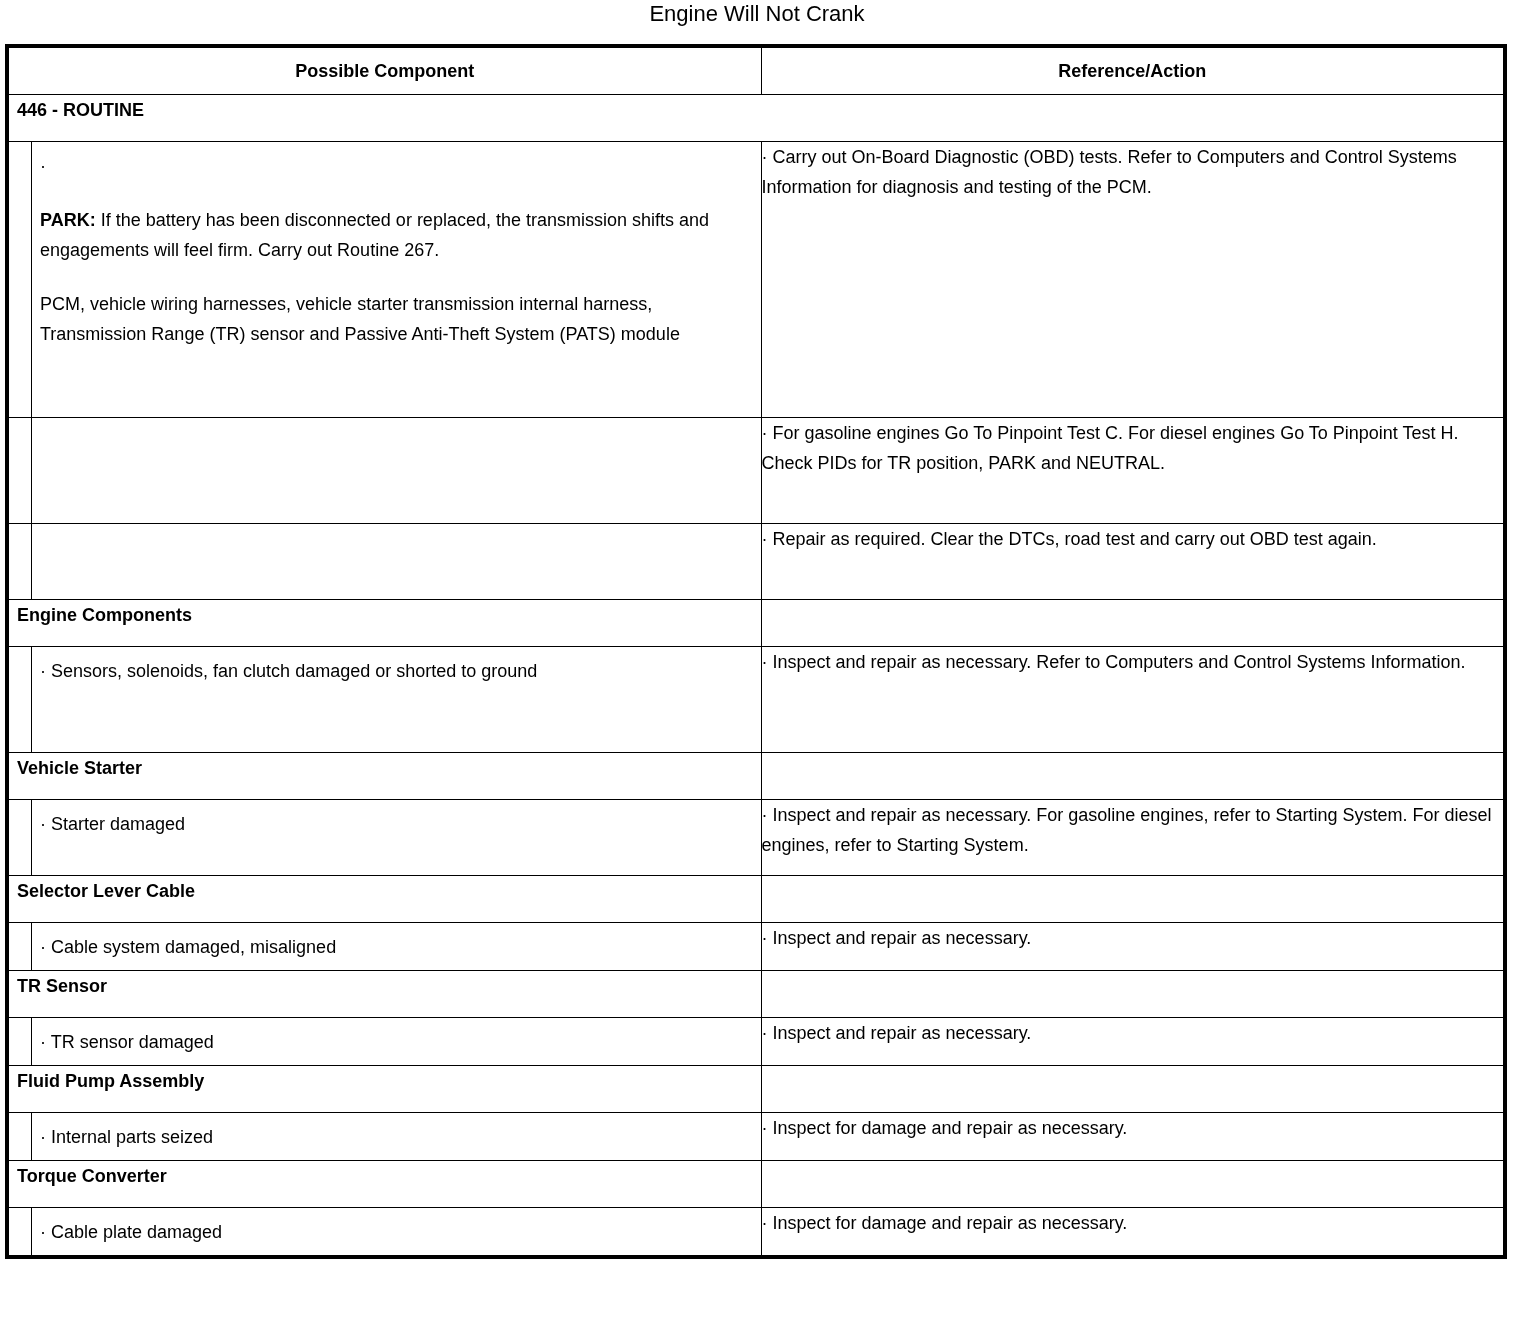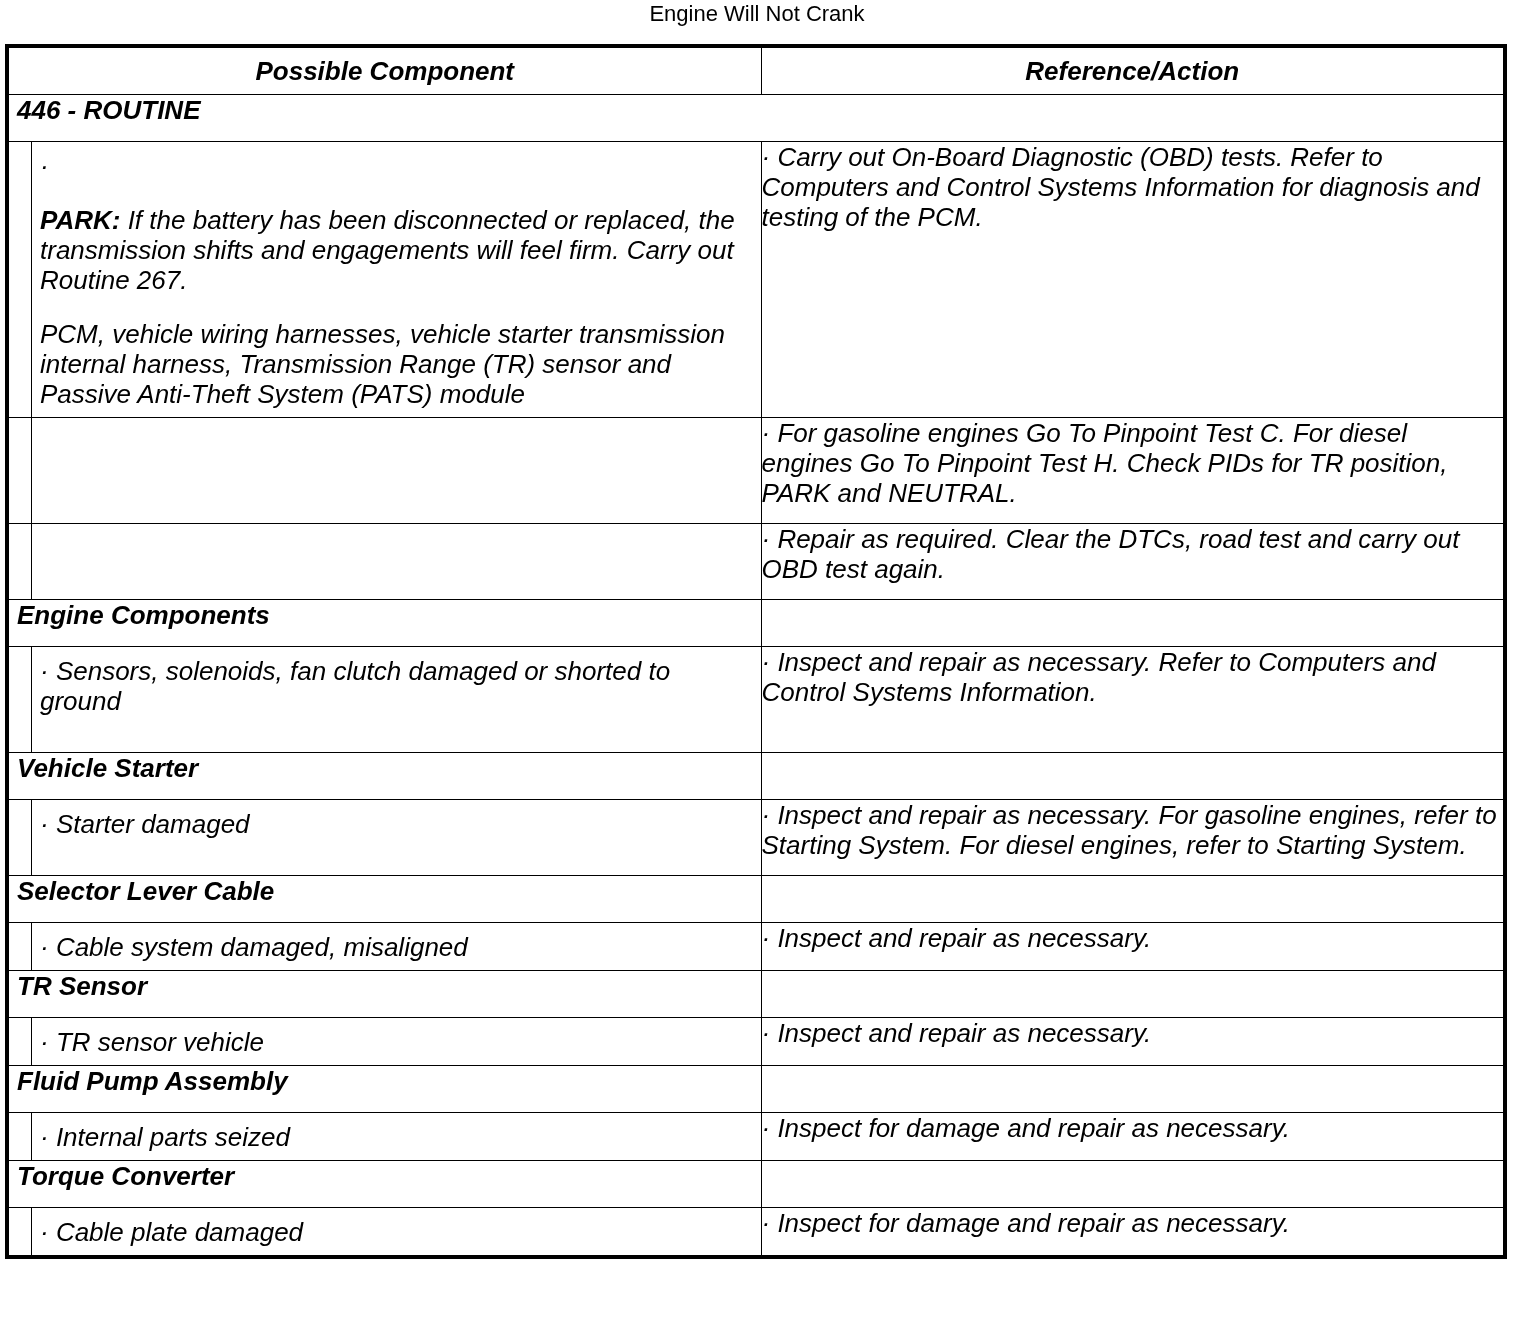--- a/index.html
+++ b/index.html
@@ -9,21 +9,21 @@
   }
   .doc-title {
     position: absolute; left: 0; top: 1px; width: 1514px; text-align: center;
     font-size: 22px; line-height: 26px;
   }
   table.diag {
     position: absolute; left: 5px; top: 44px; width: 1502px;
     border-collapse: collapse; border: 4px solid #000; table-layout: fixed;
   }
   table.diag td, table.diag th {
-    border: 1px solid #000; vertical-align: top; padding: 0; font-size: 26px; line-height: 30px; font-style: italic;
+    border: 1px solid #000; vertical-align: top; padding: 0; font-size: 18px; line-height: 30px;
   }
   th { font-weight: bold; text-align: center; height: 46px; vertical-align: middle !important; }
   .col-left { width: 754px; }
   .group-row td { height: 46px; vertical-align: middle; }
   .group-label { font-weight: bold; padding-left: 8px !important; }
   .routine-row td { height: 46px; vertical-align: middle; font-weight: bold; padding-left: 8px !important; }
   .action { padding: 9px 8px 8px 8px; }
   td.leftcell { position: relative; }
   td.leftcell .strip-abs {
     position: absolute; left: 0; top: 0; bottom: 0; width: 22px; border-right: 1px solid #000;
@@ -123,21 +123,21 @@
       <td class="action">· Inspect and repair as necessary.</td>
     </tr>
 
     <tr class="group-row thick-top">
       <td class="group-label">TR Sensor</td>
       <td></td>
     </tr>
     <tr class="r-one thick-top">
       <td class="leftcell">
         <div class="strip-abs"></div>
-        <div class="content">· TR sensor vehicle</div>
+        <div class="content">· TR sensor damaged</div>
       </td>
       <td class="action">· Inspect and repair as necessary.</td>
     </tr>
 
     <tr class="group-row thick-top">
       <td class="group-label">Fluid Pump Assembly</td>
       <td></td>
     </tr>
     <tr class="r-one thick-top">
       <td class="leftcell">

